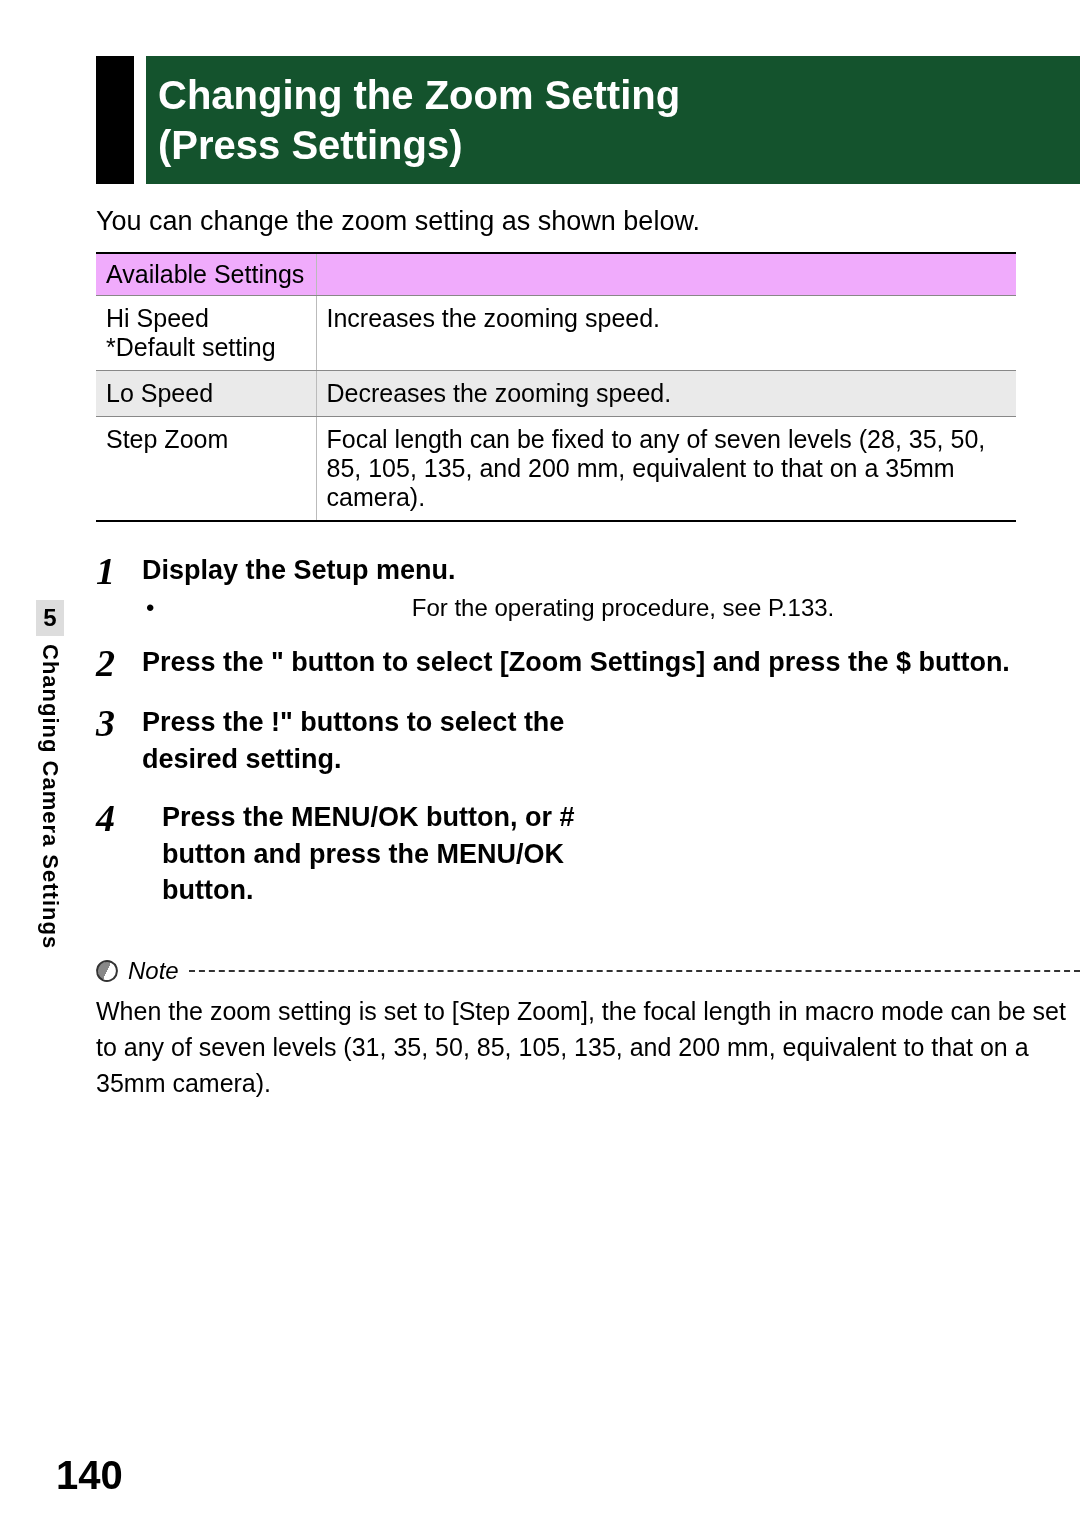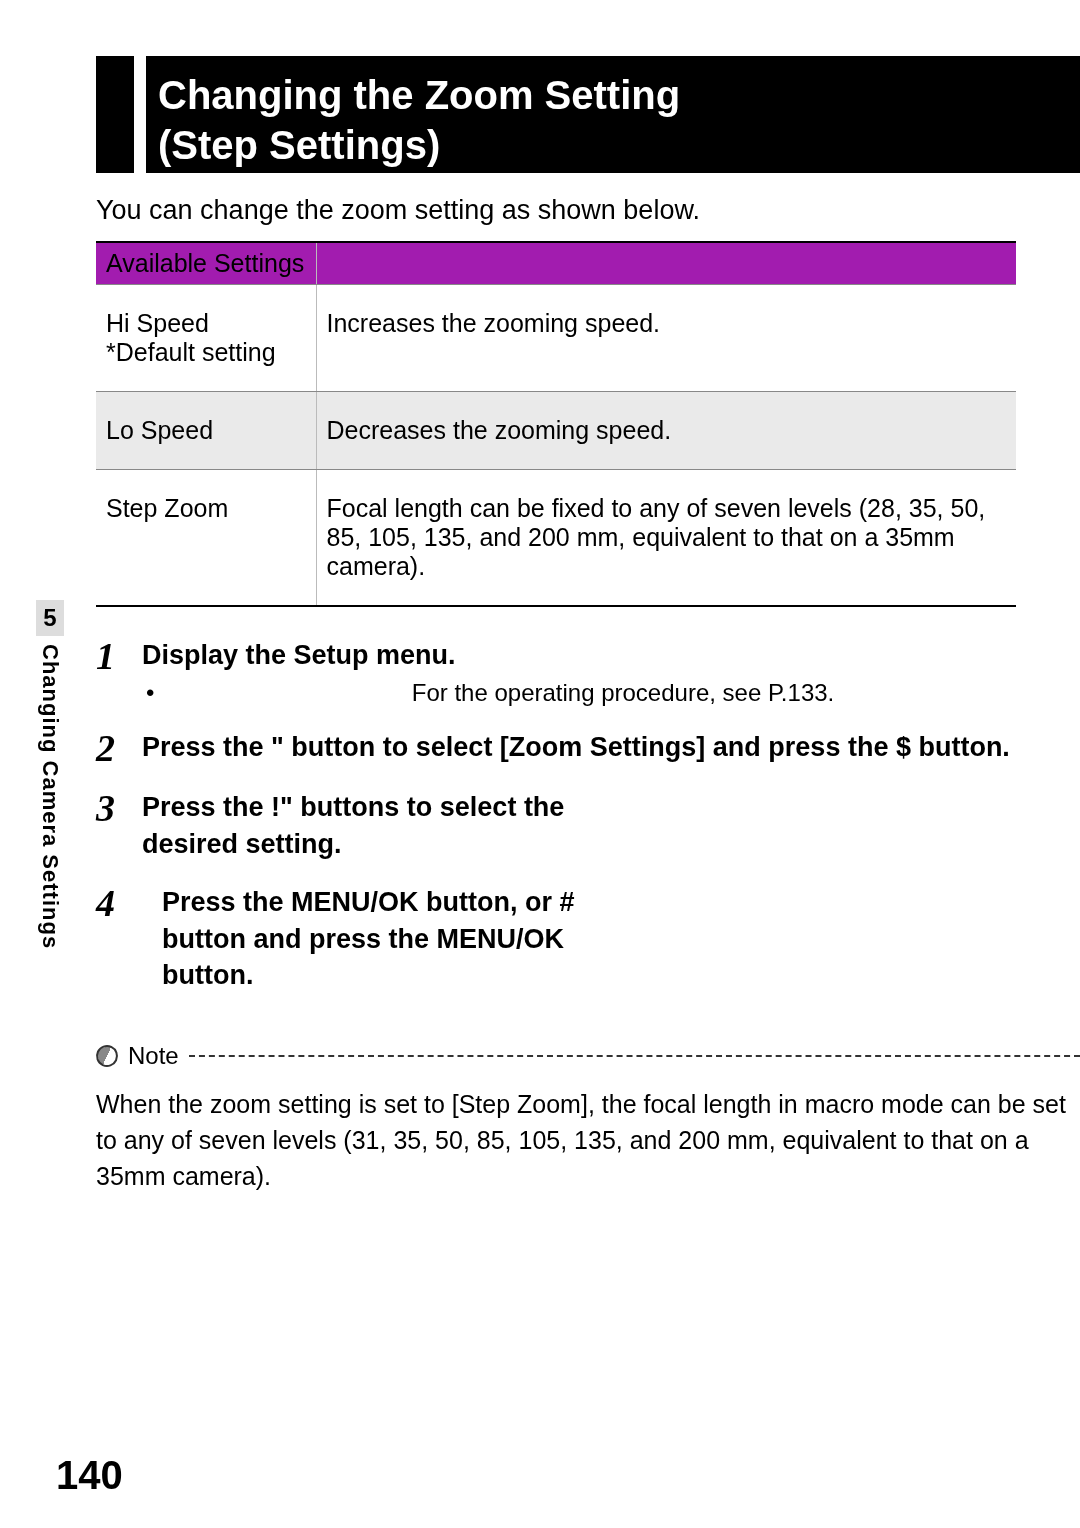--- a/index.html
+++ b/index.html
@@ -1,53 +1,53 @@
 <!DOCTYPE html>
 <html><head>
 <meta charset="utf-8">
 <style>
   * { box-sizing: border-box; margin: 0; padding: 0; }
   html, body { width: 1080px; height: 1528px; background: #ffffff; font-family: Arial, Helvetica, sans-serif; color: #000; }
   .page { position: relative; width: 1080px; height: 1528px; padding: 56px 0 0 96px; }
   .title-bar { display: flex; align-items: stretch; margin-bottom: 22px; }
   .title-band { width: 38px; background: #000; margin-right: 12px; }
-  .title-block { background: #000000; color: #fff; font-weight: 900; font-size: 40px; line-height: 1.25; padding: 14px 24px 3px 12px; flex: 1; }
+  .title-block { background: #14532d; color: #fff; font-weight: 900; font-size: 40px; line-height: 1.25; padding: 14px 24px 14px 12px; flex: 1; }
   .intro { font-size: 27px; margin: 8px 0 15px 0; }
   table.settings { width: 920px; border-collapse: collapse; font-size: 25px; }
-  table.settings th { background: #a21caf; text-align: left; font-weight: 400; padding: 6px 10px; border-top: 2px solid #000; border-bottom: 1px solid #888; }
-  table.settings td { padding: 24px 10px; border-bottom: 1px solid #888; vertical-align: top; }
+  table.settings th { background: #f0abfc; text-align: left; font-weight: 400; padding: 6px 10px; border-top: 2px solid #000; border-bottom: 1px solid #888; }
+  table.settings td { padding: 8px 10px; border-bottom: 1px solid #888; vertical-align: top; }
   table.settings tr:last-child td { border-bottom: 2px solid #000; }
   table.settings td:first-child, table.settings th:first-child { width: 220px; border-right: 1px solid #bbb; }
   .steps { margin-top: 30px; }
   .step { display: flex; margin-bottom: 22px; }
   .step-num { font-family: Georgia, 'Times New Roman', serif; font-style: italic; font-weight: bold; font-size: 38px; width: 46px; flex-shrink: 0; line-height: 1; }
   .step-body { flex: 1; }
   .step-title { font-weight: 700; font-size: 27px; line-height: 1.35; }
   .step-sub { font-size: 24px; margin-top: 6px; padding-left: 24px; position: relative; text-align: center; }
   .step-sub::before { content: "•"; position: absolute; left: 4px; }
   .note-block { margin-top: 48px; }
-  .note-head { display: flex; align-items: center; font-size: 24px; margin-bottom: 16px; }
+  .note-head { display: flex; align-items: center; font-size: 24px; margin-bottom: 8px; font-style: italic; }
   .note-icon { width: 22px; height: 22px; border: 2px solid #333; border-radius: 50% 50% 50% 50%; transform: rotate(-20deg); margin-right: 10px; position: relative; background: linear-gradient(135deg, #888 0 50%, #fff 50% 100%); }
   .note-dashes { flex: 1; border-bottom: 2px dashed #333; margin-left: 10px; height: 0; }
   .note-text { font-size: 25px; line-height: 1.45; }
   .side-rail { position: absolute; left: 36px; top: 600px; display: flex; flex-direction: column; align-items: center; }
   .side-chapnum { font-weight: 700; font-size: 24px; background: #ddd; width: 28px; text-align: center; padding: 4px 0; margin-bottom: 8px; }
   .side-label { writing-mode: vertical-rl; text-orientation: mixed; font-weight: 700; font-size: 22px; letter-spacing: 1px; }
   .page-num { position: absolute; left: 56px; bottom: 30px; font-weight: 900; font-size: 40px; }
 </style>
 </head>
 <body>
 
 <div class="page">
 
   <div class="title-bar">
     <div class="title-band"></div>
     <div class="title-block">
       <span>Changing the Zoom Setting</span><br>
-      <span>(Step Settings)</span>
+      <span>(Press Settings)</span>
     </div>
   </div>
 
   <p class="intro">You can change the zoom setting as shown below.</p>
 
   <table class="settings">
     <thead>
       <tr>
         <th>Available Settings</th>
         <th></th>

